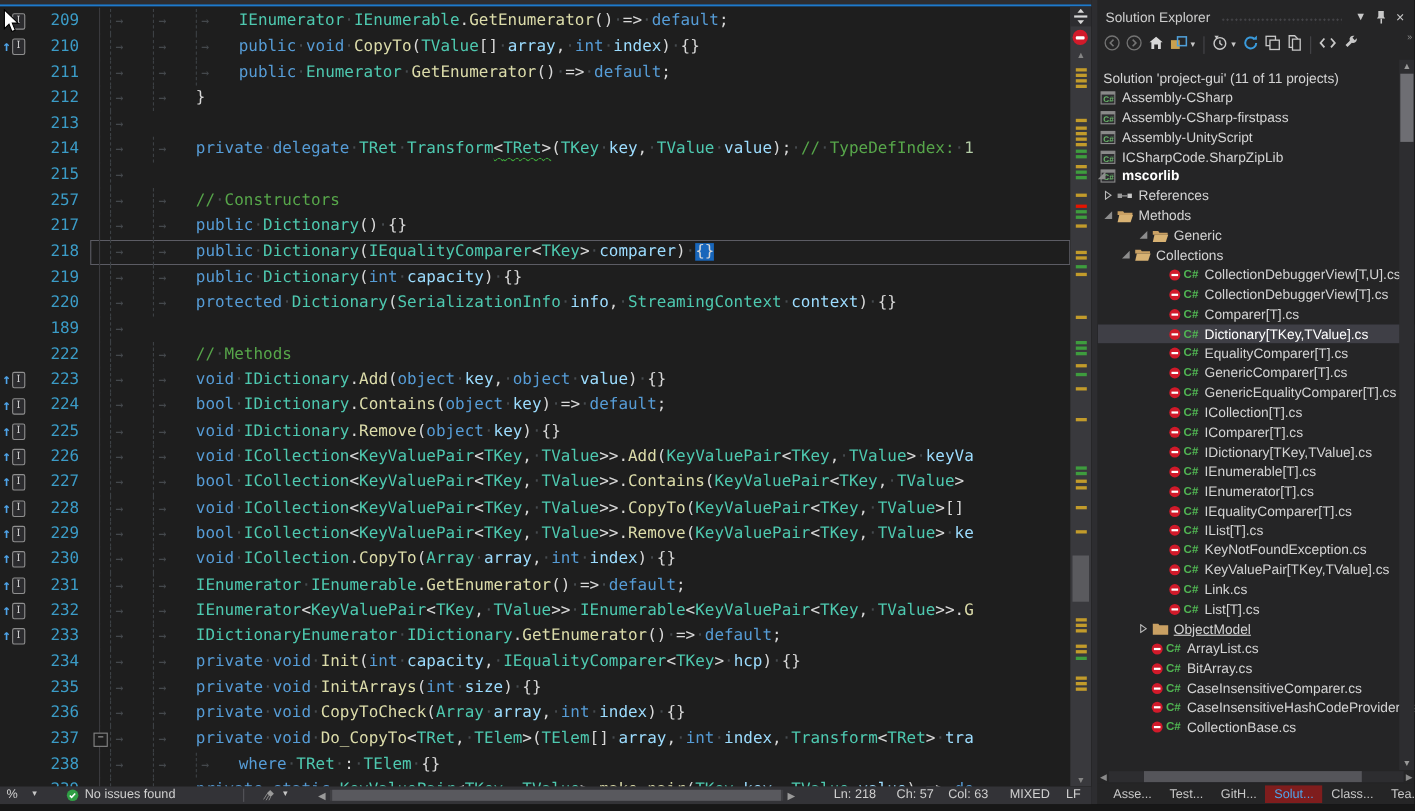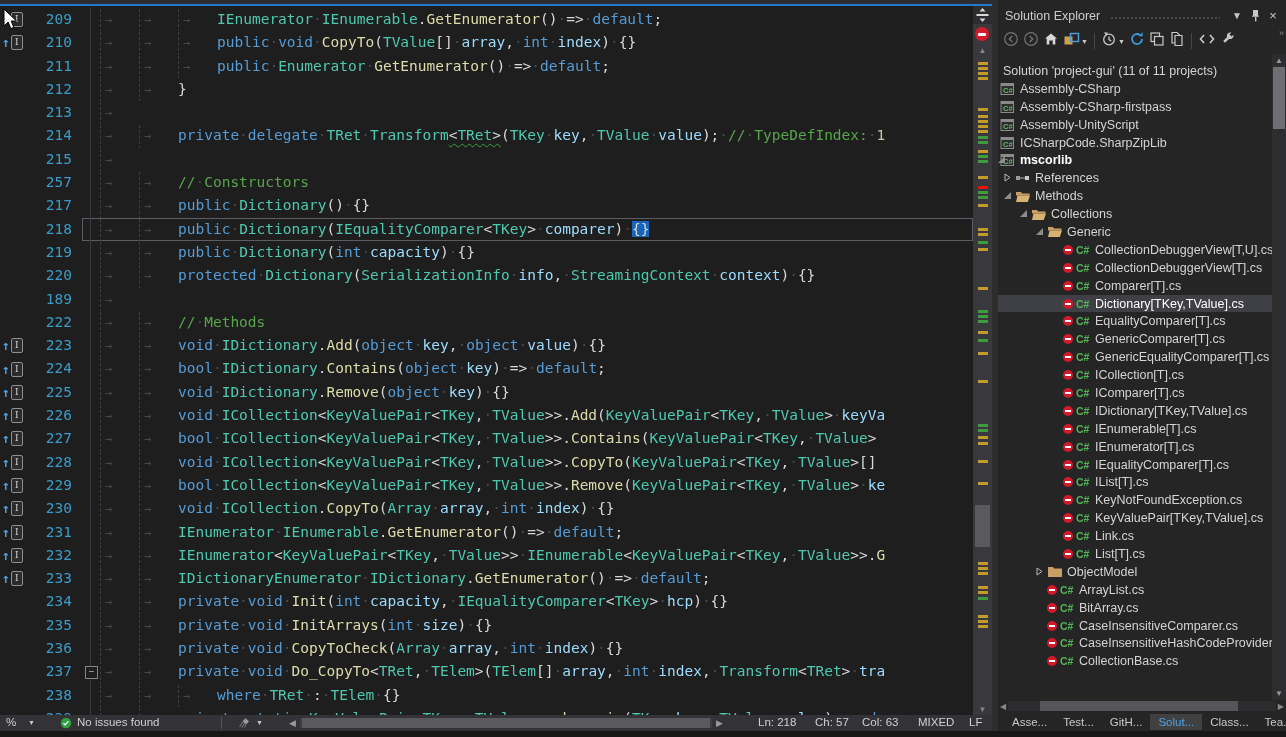--- a/index.html
+++ b/index.html
@@ -92,21 +92,21 @@
 
   .vscroll{position:absolute;top:0;right:0;bottom:0;width:14px;background:#2d2d30;}
   .vthumb{position:absolute;left:1px;width:12px;top:13px;height:62px;background:#6e6e73;}
   .varrow{position:absolute;left:0;right:0;text-align:center;color:#999;font-size:8px;}
 
   .se-hscroll{flex:0 0 12px;display:flex;align-items:center;background:#252526;padding:0 2px;}
   .se-hscroll .track{flex:1;height:10px;background:#2d2d30;position:relative;margin:0 2px;}
   .se-hscroll .thumb{position:absolute;left:12%;width:74%;top:0;height:10px;background:#55555a;}
   .se-tabs{flex:0 0 19px;display:flex;align-items:center;padding-left:6px;font-size:11.5px;color:#c8c8c8;background:#252526;}
   .tab{padding:2px 8px;}
-  .tab.active{background:#404040;color:#4fa3e8;}
+  .tab.active{background:#7f1d1d;color:#4fa3e8;}
 
   .win-bottom{height:6px;background:#171717;}
 </style>
 </head>
 <body>
 
 <div class="window">
   <div class="main">
 
     <div class="editor">
@@ -404,48 +404,48 @@
                 </svg></span>
             </span>
             <span class="ticon">
               <svg width="16" height="13" viewBox="0 0 16 13">
                 <path d="M1 2h5l1 1.5h7.5v2H1z" fill="#c9a063"></path>
                 <path d="M2.5 5.5H15L12.8 12H1z" fill="#d8b273"></path>
               </svg>
             </span>
             <span class="tlabel">Methods</span>
           </div>
+          <div class="trow" style="padding-left: 34px;">
+            <span class="slot">
+              <span><svg width="9" height="9" viewBox="0 0 9 9">
+                  <path d="M8 1v7H1z" fill="#8d8d8d"></path>
+                </svg></span>
+            </span>
+            <span class="ticon">
+              <svg width="16" height="13" viewBox="0 0 16 13">
+                <path d="M1 2h5l1 1.5h7.5v2H1z" fill="#c9a063"></path>
+                <path d="M2.5 5.5H15L12.8 12H1z" fill="#d8b273"></path>
+              </svg>
+            </span>
+            <span class="tlabel">Generic</span>
+          </div>
           <div class="trow" style="padding-left: 18px;">
             <span class="slot">
               <span><svg width="9" height="9" viewBox="0 0 9 9">
                   <path d="M8 1v7H1z" fill="#8d8d8d"></path>
                 </svg></span>
             </span>
             <span class="ticon">
               <svg width="16" height="13" viewBox="0 0 16 13">
                 <path d="M1 2h5l1 1.5h7.5v2H1z" fill="#c9a063"></path>
                 <path d="M2.5 5.5H15L12.8 12H1z" fill="#d8b273"></path>
               </svg>
             </span>
             <span class="tlabel">Collections</span>
           </div>
-          <div class="trow" style="padding-left: 34px;">
-            <span class="slot">
-              <span><svg width="9" height="9" viewBox="0 0 9 9">
-                  <path d="M8 1v7H1z" fill="#8d8d8d"></path>
-                </svg></span>
-            </span>
-            <span class="ticon">
-              <svg width="16" height="13" viewBox="0 0 16 13">
-                <path d="M1 2h5l1 1.5h7.5v2H1z" fill="#c9a063"></path>
-                <path d="M2.5 5.5H15L12.8 12H1z" fill="#d8b273"></path>
-              </svg>
-            </span>
-            <span class="tlabel">Generic</span>
-          </div>
           <div class="trow" style="padding-left: 50px;">
             <span class="slot"></span>
             <span class="nodash"></span>
             <span class="csmark">C#</span>
             <span class="tlabel">CollectionDebuggerView[T,U].cs</span>
           </div>
           <div class="trow" style="padding-left: 50px;">
             <span class="slot"></span>
             <span class="nodash"></span>
             <span class="csmark">C#</span>
@@ -540,21 +540,21 @@
             <span class="nodash"></span>
             <span class="csmark">C#</span>
             <span class="tlabel">Link.cs</span>
           </div>
           <div class="trow" style="padding-left: 50px;">
             <span class="slot"></span>
             <span class="nodash"></span>
             <span class="csmark">C#</span>
             <span class="tlabel">List[T].cs</span>
           </div>
-          <div class="trow" style="padding-left: 34px;">
+          <div class="trow" style="padding-left: 34px; text-decoration: underline;">
             <span class="slot">
               <span><svg width="9" height="9" viewBox="0 0 9 9">
                   <path d="M2 1l5 3.5L2 8z" fill="none" stroke="#b8b8b8"></path>
                 </svg></span>
             </span>
             <span class="ticon">
               <svg width="16" height="13" viewBox="0 0 16 13">
                 <path d="M1 2h5l1 1.5h8V12H1z" fill="#c9a063"></path>
               </svg>
             </span>

